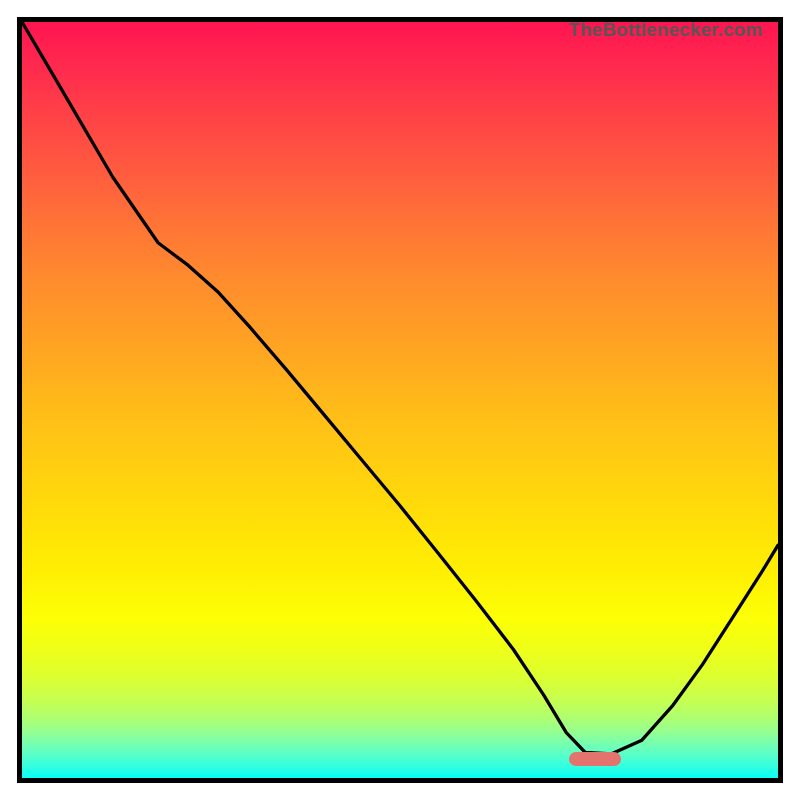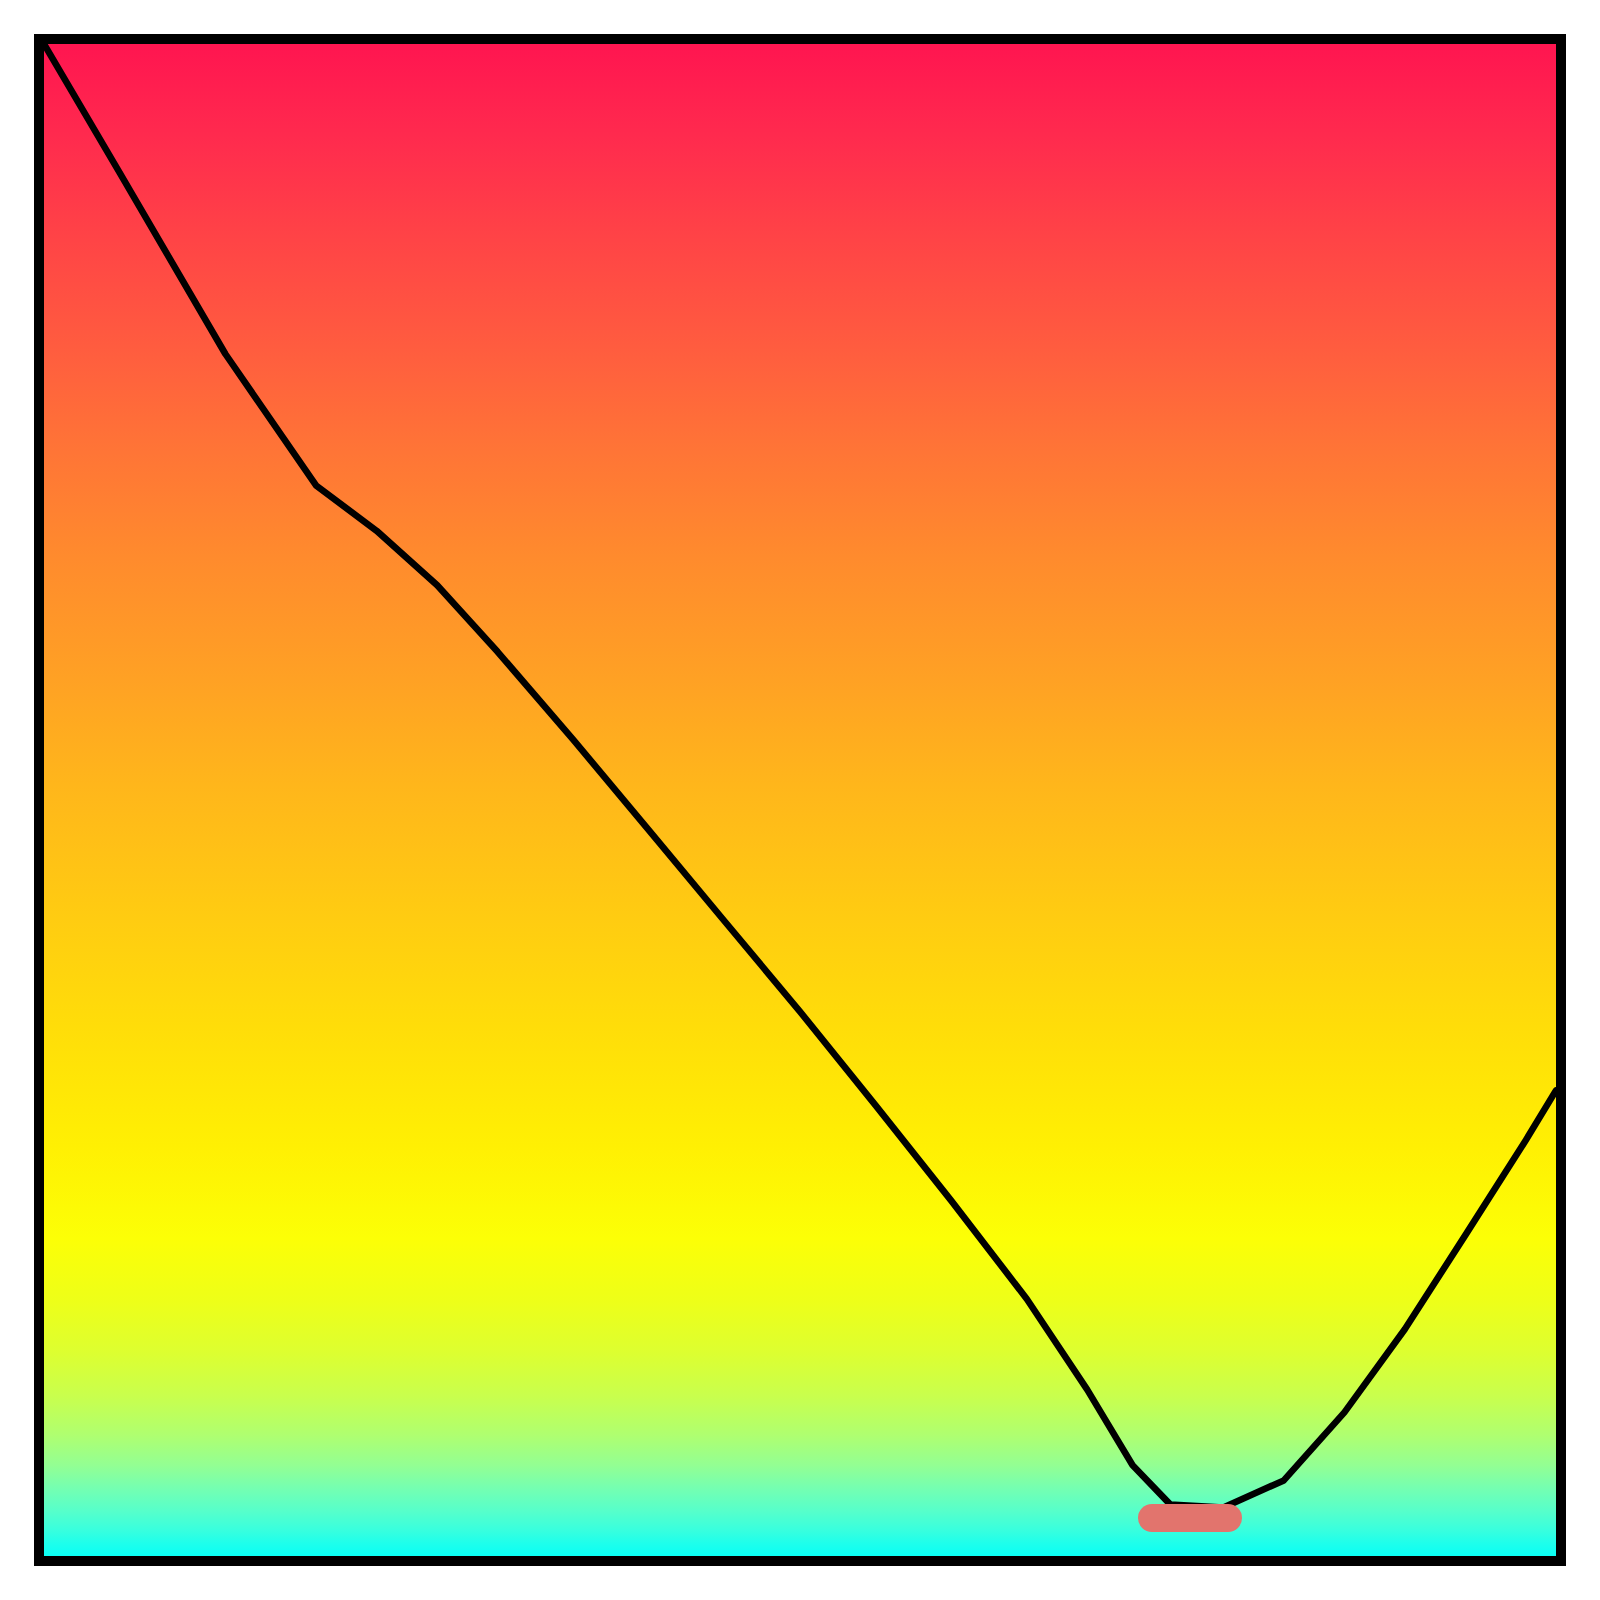--- a/index.html
+++ b/index.html
@@ -87,13 +87,14 @@
 <div class="frame">
   <div class="plot-area">
     <div class="gradient"></div>
 
     <svg class="curve" viewBox="0 0 756 756" preserveAspectRatio="none">
       <path id="curve-path" d="M0.0 0.0 L37.8 64.3 L90.7 155.0 L136.1 220.8 L166.3 243.4 L196.6 270.6 L226.8 303.9 L264.6 347.8 L302.4 393.1 L340.2 438.5 L378.0 483.8 L415.8 530.7 L453.6 578.3 L491.4 627.5 L521.6 672.8 L544.3 710.6 L563.2 730.3 L589.7 731.8 L619.9 718.2 L650.2 684.2 L680.4 642.6 L710.6 595.7 L740.9 548.1 L756.0 523.2" fill="none" stroke="#000000" stroke-width="3.3" stroke-linecap="round" stroke-linejoin="round"></path>
     </svg>
 
     <div class="marker" style="left: 547px; top: 730px;"></div>
   </div>
+  <div class="watermark">TheBottlenecker.com</div>
 </div>
 
 </body></html>

